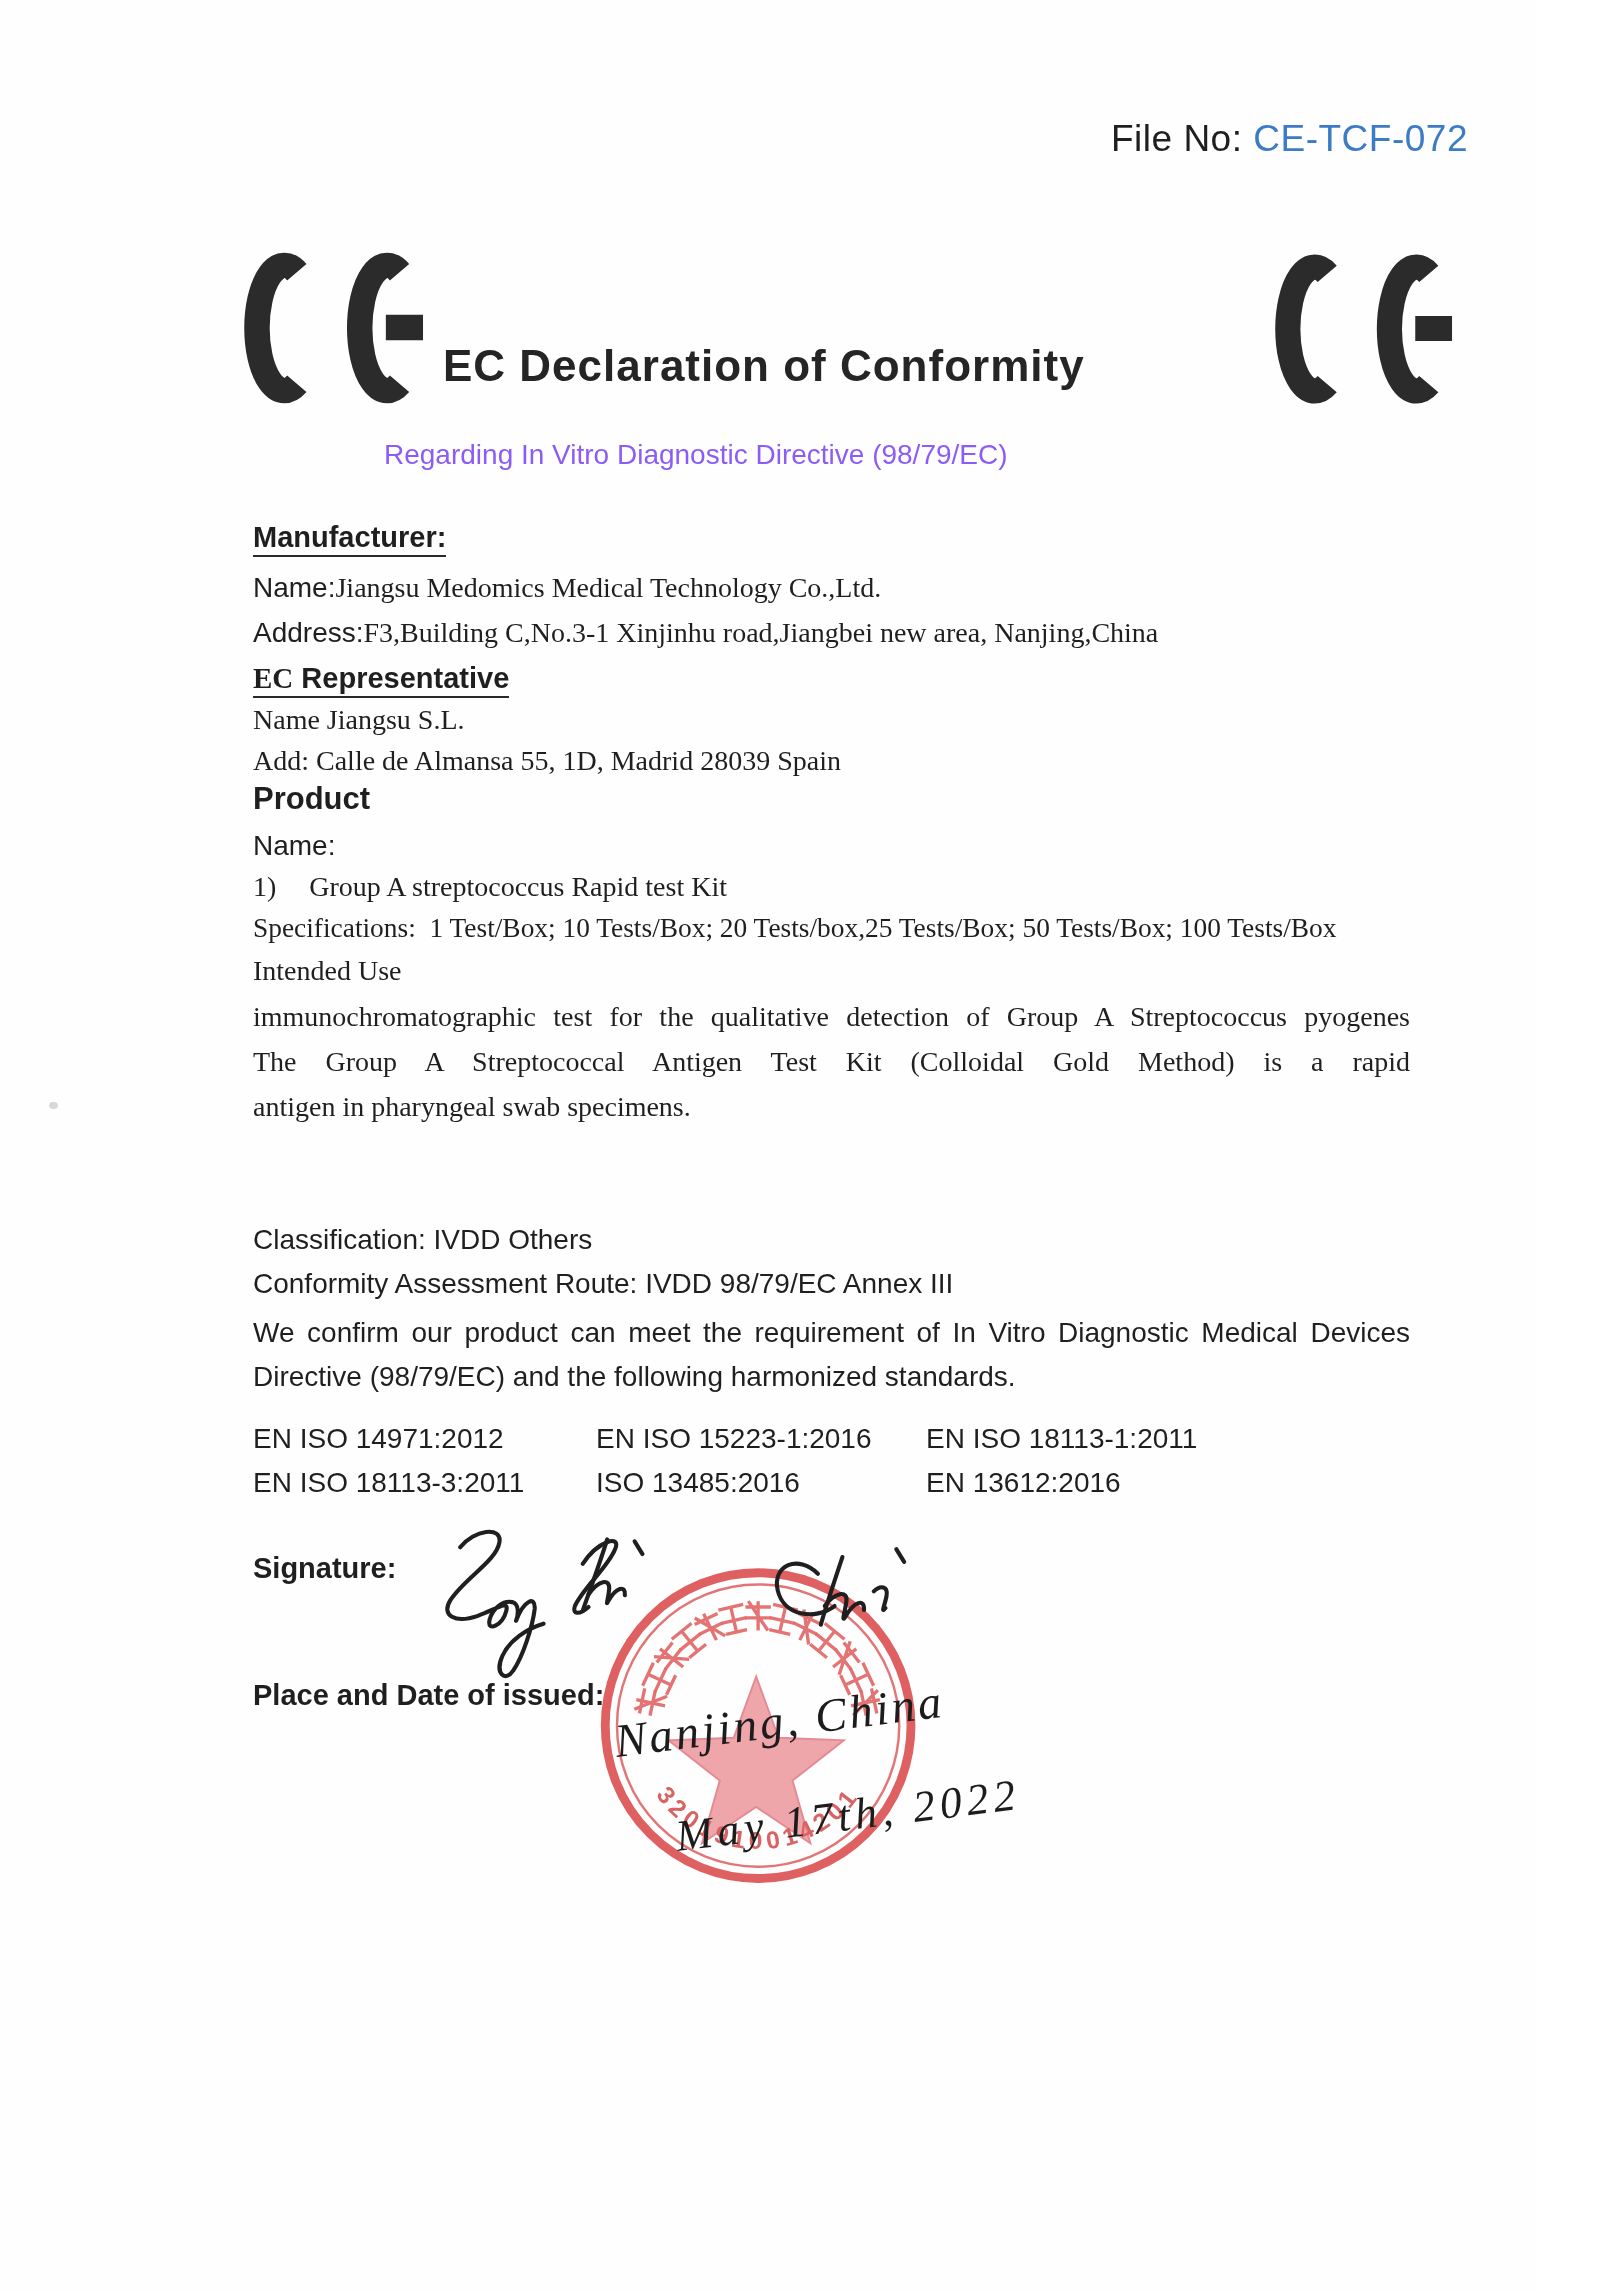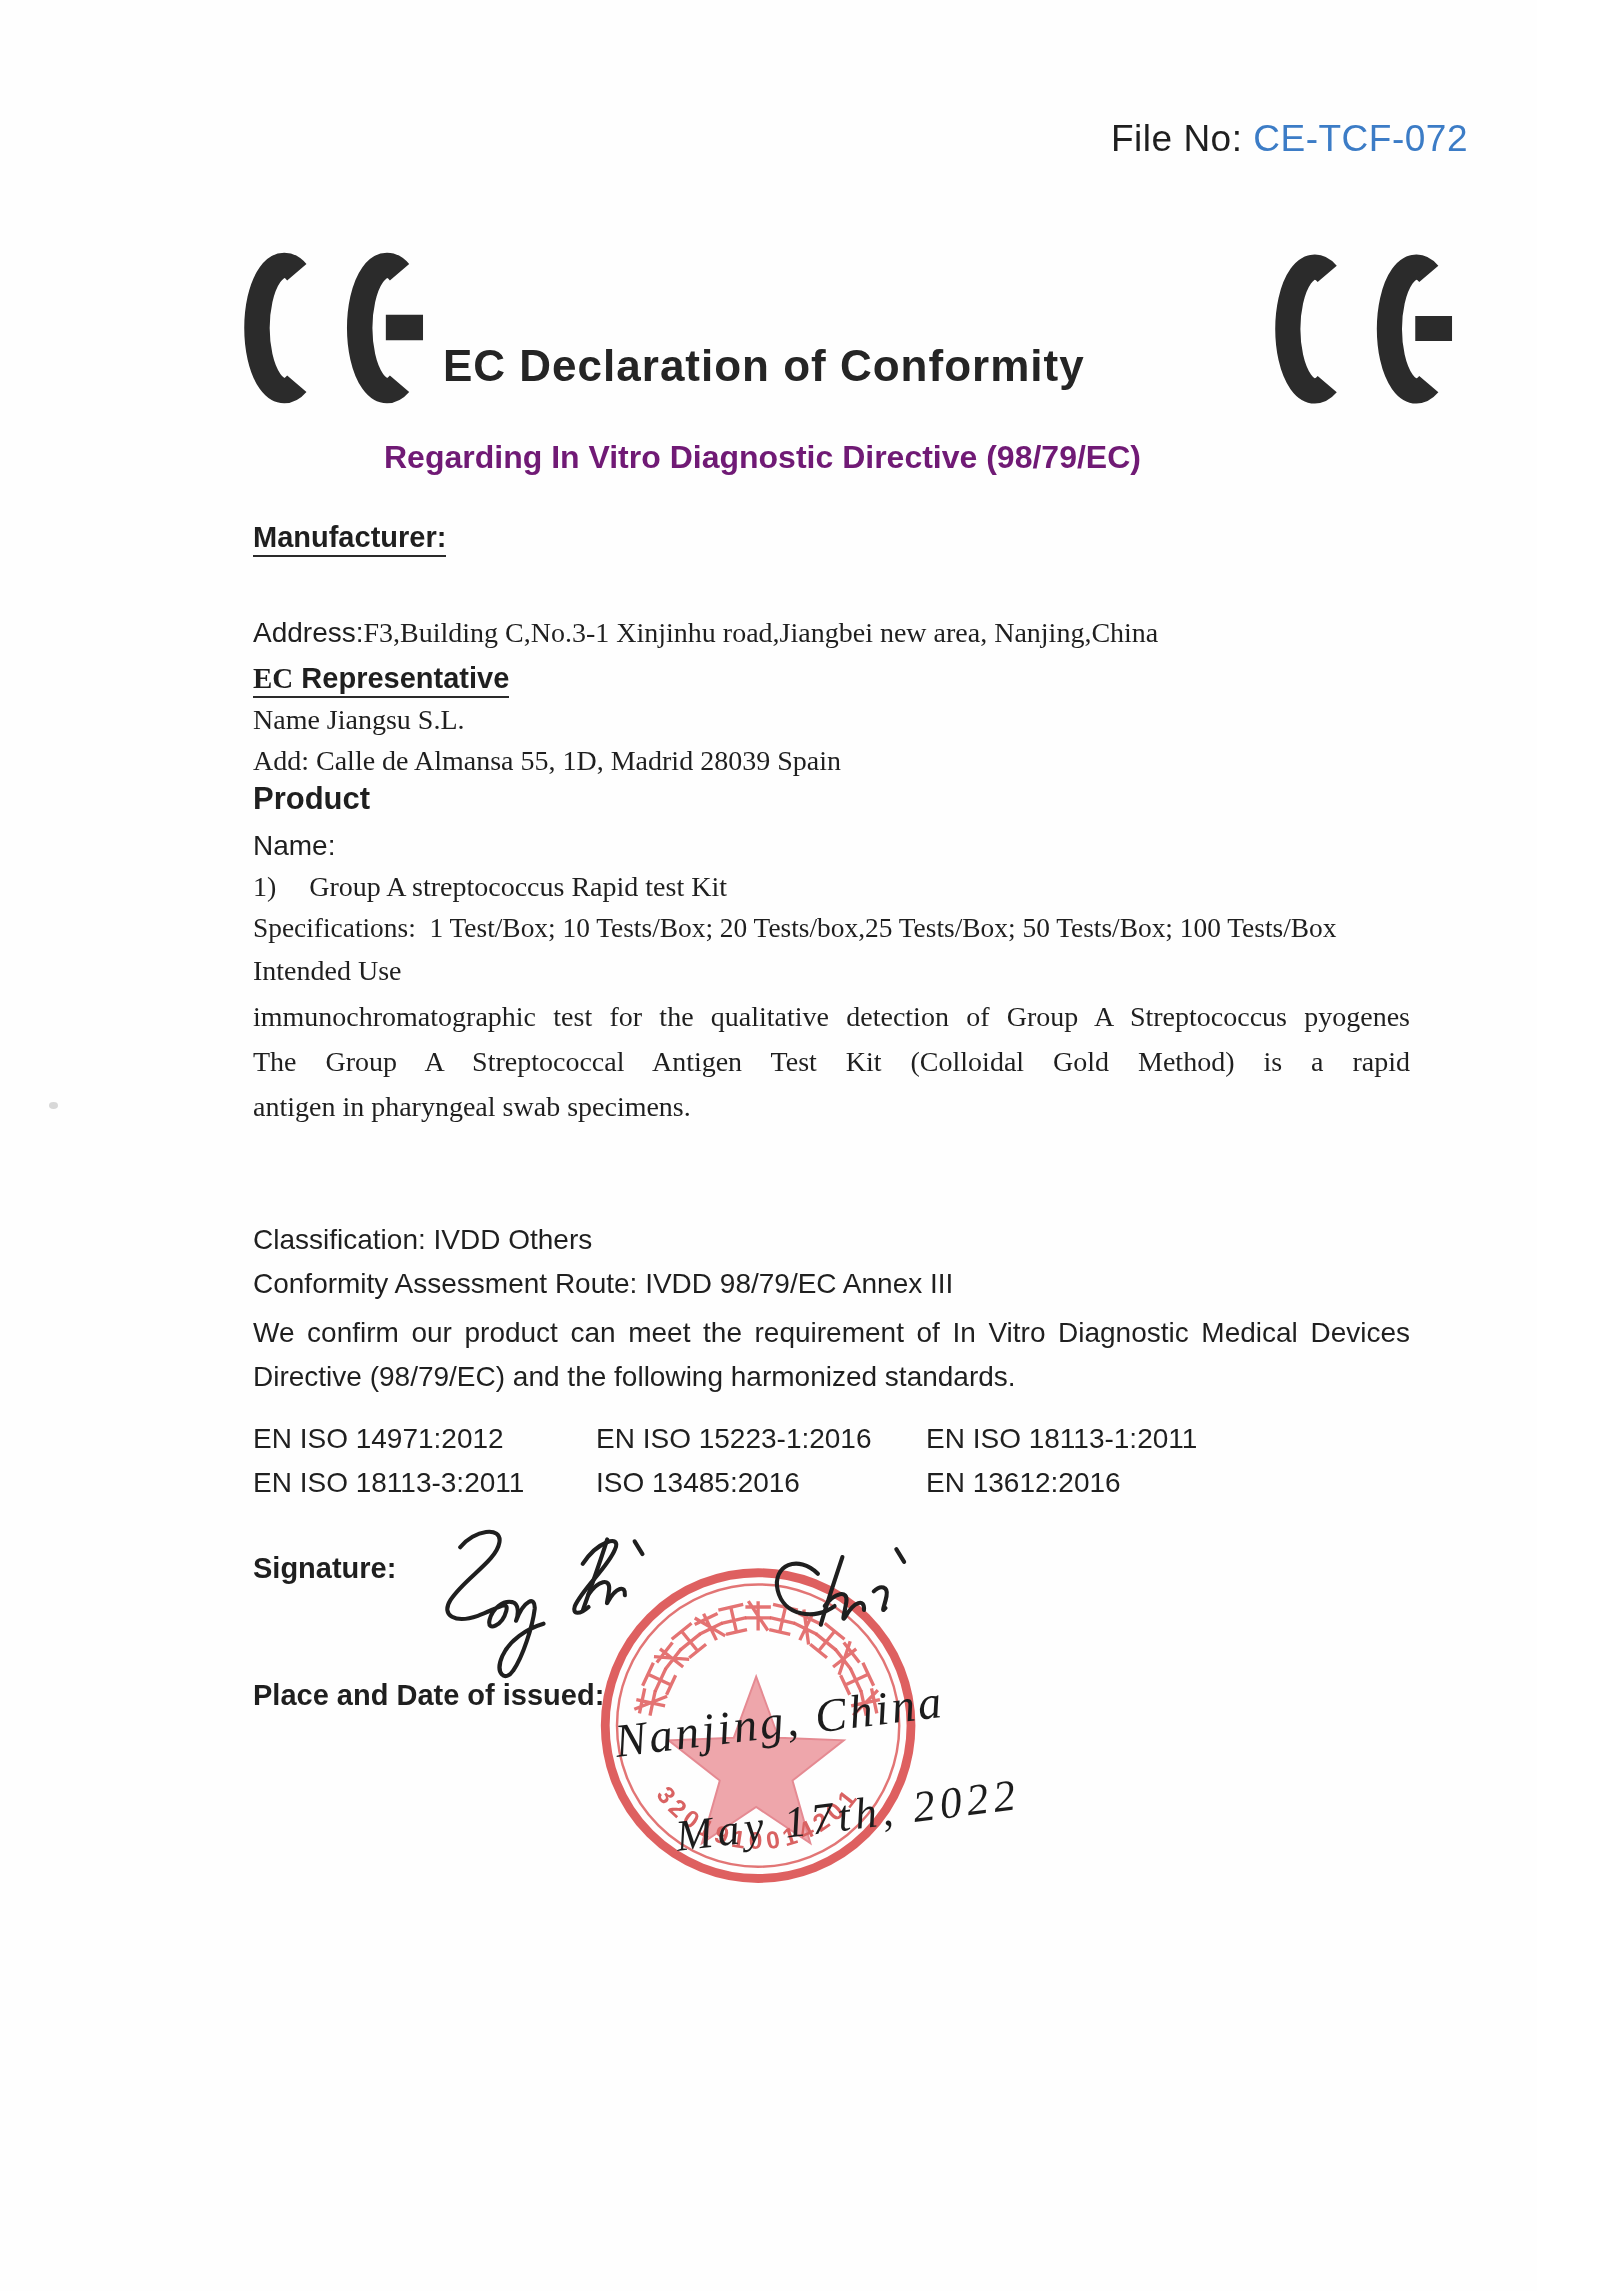--- a/index.html
+++ b/index.html
@@ -10,21 +10,21 @@
     font-family:"Liberation Sans", sans-serif; color:#1f1f1f;
   }
   .abs { position:absolute; }
   .sans  { font-family:"Liberation Sans", sans-serif; }
   .serif { font-family:"Liberation Serif", serif; }
 
   .file-no { left:1111px; top:118px; font-size:37px; letter-spacing:0.5px; }
   .file-no .val { color:#3c7cc6; }
 
   .title { left:443px; top:341px; font-size:44px; font-weight:bold; letter-spacing:1px; color:#252525; }
-  .subtitle { left:384px; top:439px; font-size:32px; font-weight:bold; color:#701a75; }
+  .subtitle { left:384px; top:439px; font-size:28px; font-weight:normal; color:#8b5cf6; }
 
   .h-underline { border-bottom:2.9px solid #2a2a2a; padding-bottom:1px; display:inline-block; }
 
   .mfg-heading { left:253px; top:521px; font-size:29px; font-weight:bold; }
   .line { font-size:28px; white-space:nowrap; }
   .mfg-name { left:253px; top:572px; }
   .mfg-addr { left:253px; top:617px; }
   .ecrep-heading { left:253px; top:662px; font-size:29px; font-weight:bold; }
   .ecrep-prefix { font-family:"Liberation Serif", serif; }
   .rep-name { left:253px; top:704px; }
@@ -80,20 +80,23 @@
       <path d="M 160 21.5 A 28 64 0 1 0 160 135.5"></path>
       <path d="M 146 78 H 184"></path>
     </g>
   </svg>
 
   <div class="abs title">EC Declaration of Conformity</div>
   <div class="abs subtitle">Regarding In Vitro Diagnostic Directive (98/79/EC)</div>
 
   <div class="abs mfg-heading">
     <span class="h-underline">Manufacturer:</span>
+  </div>
+  <div class="abs line mfg-name">
+    <span class="sans">Name:</span><span class="serif">Jiangsu Medomics Medical Technology Co.,Ltd.</span>
   </div>
   <div class="abs line mfg-addr">
     <span class="sans">Address:</span><span class="serif">F3,Building C,No.3-1 Xinjinhu road,Jiangbei new area, Nanjing,China</span>
   </div>
 
   <div class="abs ecrep-heading">
     <span class="h-underline">
       <span class="ecrep-prefix">EC</span>
       <span>Representative</span>
     </span>

